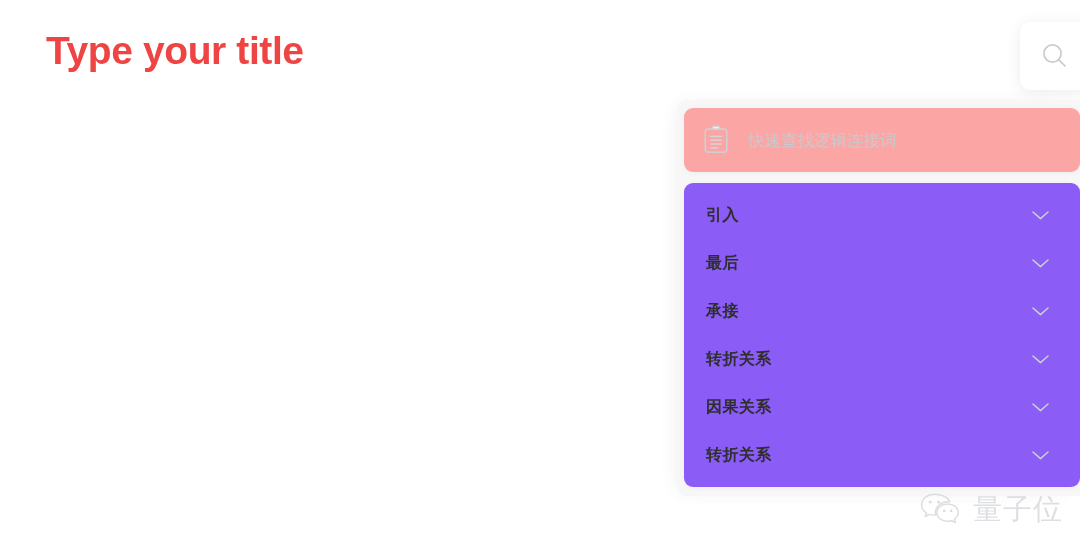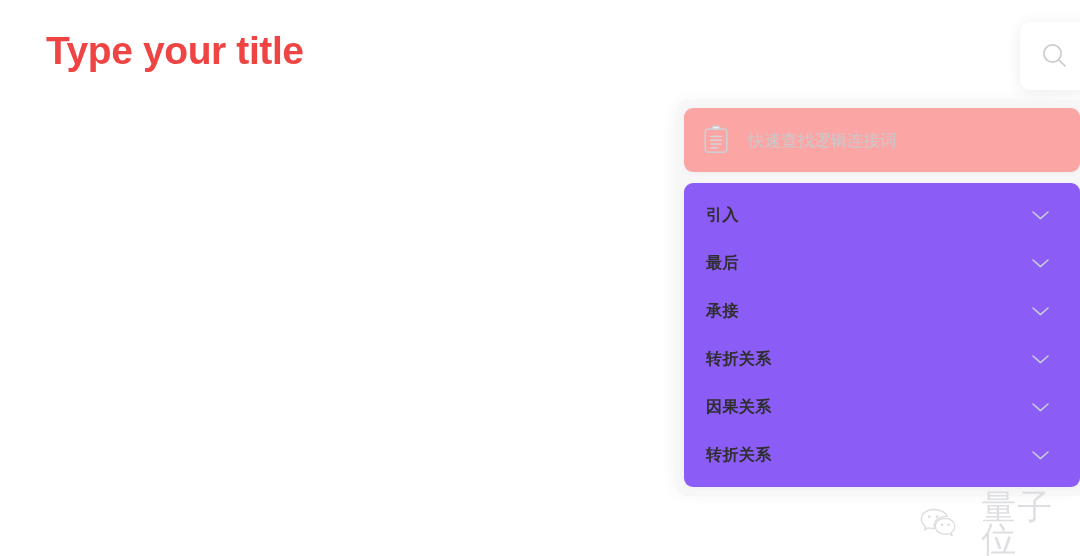--- a/index.html
+++ b/index.html
@@ -173,22 +173,22 @@
     display: flex;
     align-items: center;
     opacity: 0.85;
   }
   .wechat-icon {
     width: 42px;
     height: 36px;
     display: block;
   }
   #watermark-text {
-    margin-left: 24px;
-    font-size: 35px;
+    margin-left: 12px;
+    font-size: 29px;
     color: #d9dade;
     letter-spacing: 1px;
     line-height: 32px;
     font-family: "DejaVu Sans", "Liberation Sans", sans-serif;
   }
 </style>
 </head>
 <body>
 
 <div id="editor-area">

